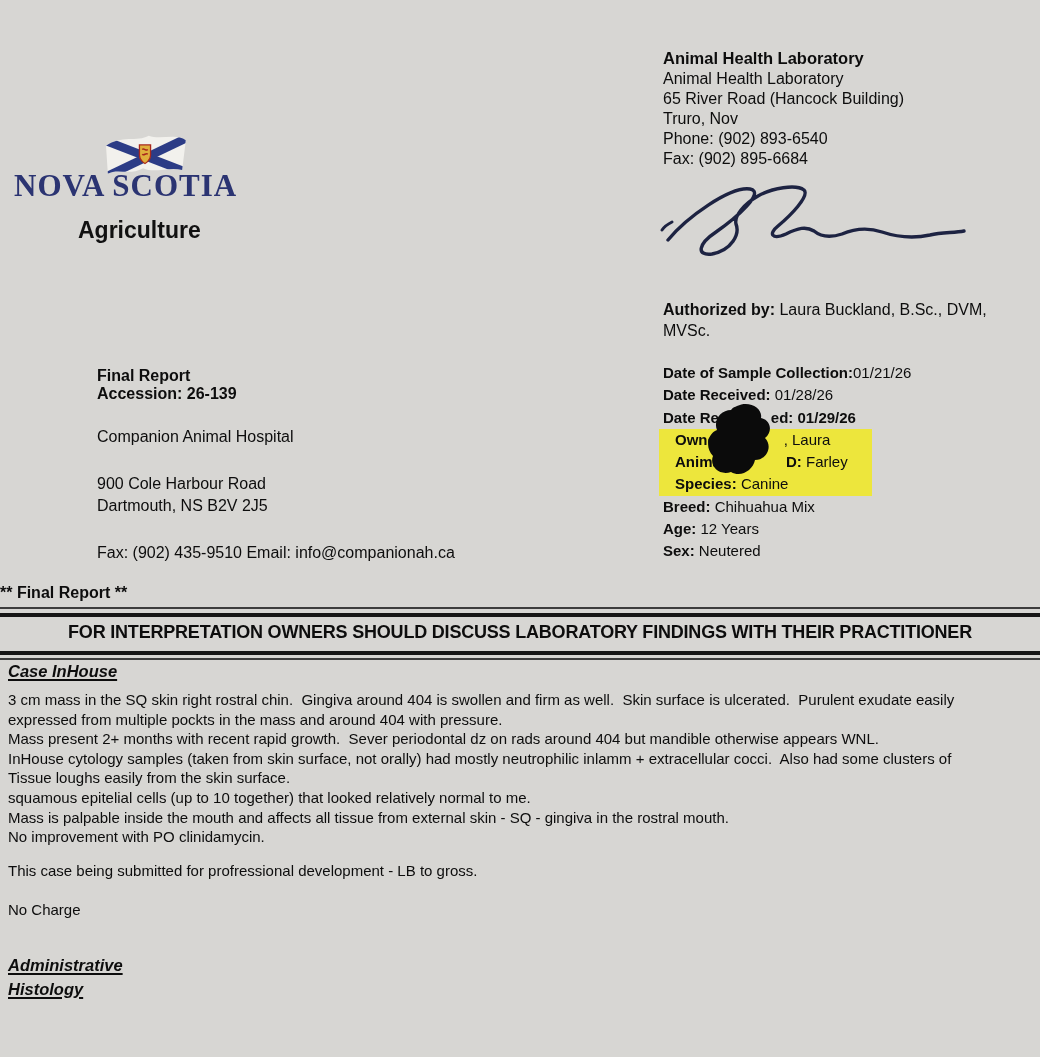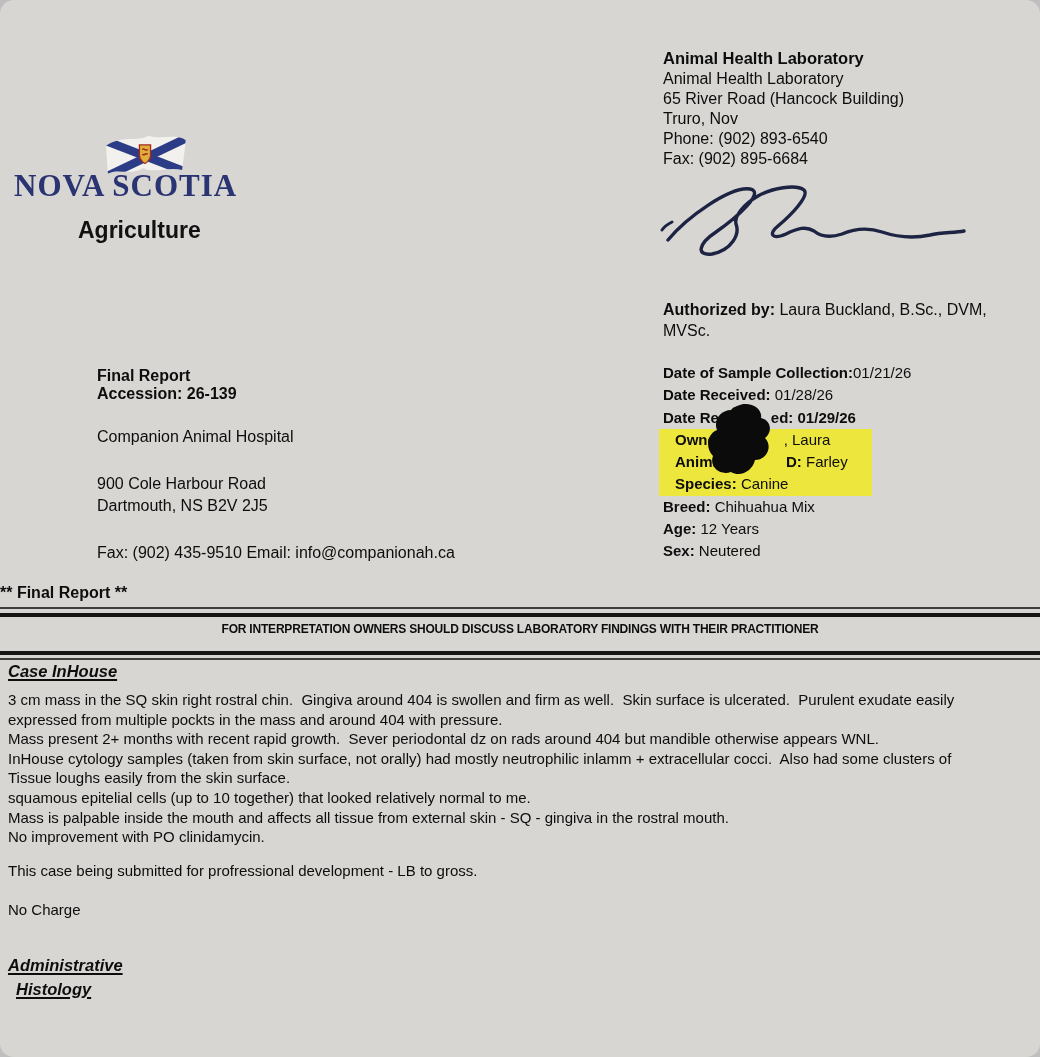--- a/index.html
+++ b/index.html
@@ -7,21 +7,20 @@
     font-family:"Liberation Sans","DejaVu Sans",sans-serif;
     background:#bfbfbf;
   }
   .page{
     position:relative;
     width:1040px;height:1057px;
     margin:0 auto;
     background:var(--paper,#d7d6d3);
     color:var(--ink,#0d0d0d);
     overflow:hidden;
-    border-radius:14px;
   }
   .abs{position:absolute;}
   b,.b{font-weight:bold;}
 
   
   .lab-block{left:663px;top:48px;width:350px;font-size:16px;line-height:20px;}
   .lab-title{font-weight:bold;font-size:16.5px;margin-bottom:1px;}
 
   
   .logo-block{left:14px;top:128px;width:270px;height:130px;}
@@ -53,34 +52,34 @@
     min-width:197px;margin-left:-4px;padding-left:16px;
   }
   .gap{display:inline-block;}
   .blob{left:42px;top:40px;z-index:5;}
 
   
   .final-banner{left:0;top:584px;width:100%;text-align:left;font-weight:bold;font-size:16px;}
   .rule{left:0;width:100%;background:#222;}
   .rule.thin{height:2px;background:#3d3d3d;}
   .rule.thick{height:4px;background:#161616;}
-  .interp{left:0;top:622px;width:100%;text-align:center;font-weight:bold;font-size:12px;letter-spacing:-0.2px;}
+  .interp{left:0;top:622px;width:100%;text-align:center;font-weight:bold;font-size:18px;letter-spacing:-0.2px;}
 
   
   .sec-heading{
     font-size:16.5px;font-weight:bold;font-style:italic;
     text-decoration:underline;text-decoration-thickness:2px;text-underline-offset:2px;
   }
   .ch-heading{left:8px;top:662px;}
   .case-text{left:8px;top:690px;width:1024px;font-size:15px;}
   .case-line{white-space:pre;line-height:19.6px;min-height:19.6px;}
   .closing{left:8px;top:862px;font-size:15px;}
   .charge{left:8px;top:901px;font-size:15px;}
   .admin-heading{left:8px;top:956px;}
-  .histo-heading{left:16px;top:980px;}
+  .histo-heading{left:8px;top:980px;}
 </style>
 </head>
 <body>
 
 <div class="page">
 
   <div class="abs lab-block">
     <div class="lab-title">Animal Health Laboratory</div>
     <div>
         <div class="lab-line">Animal Health Laboratory</div>

